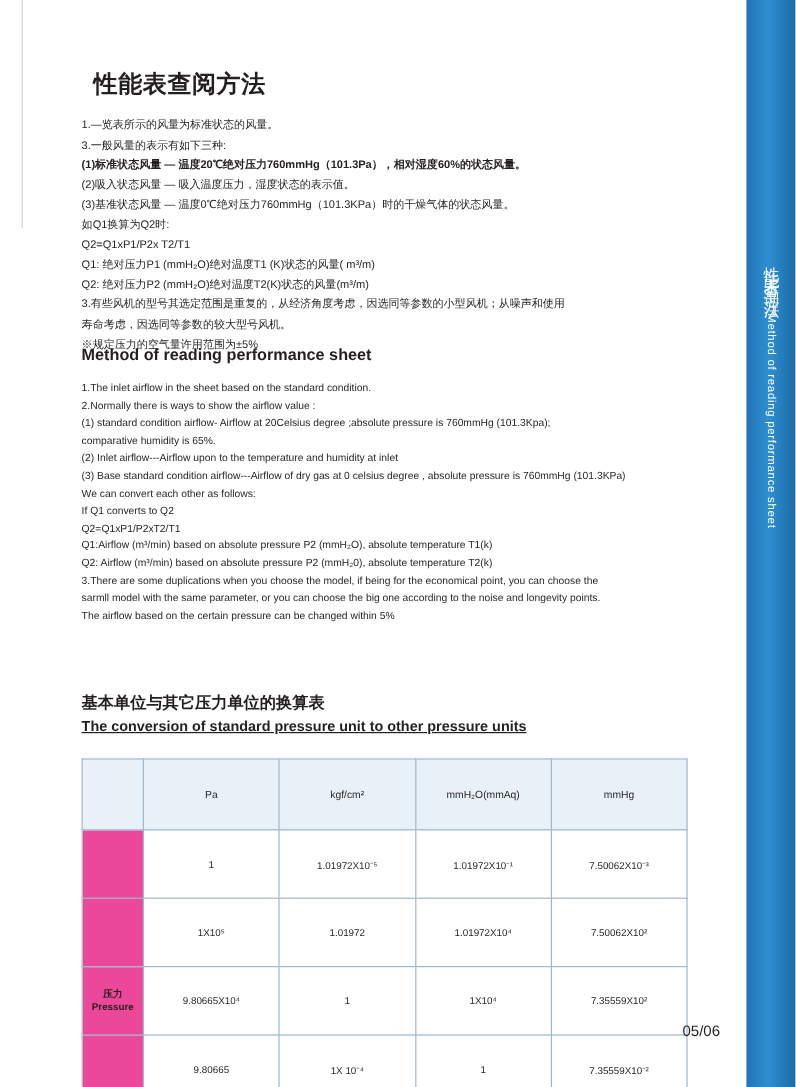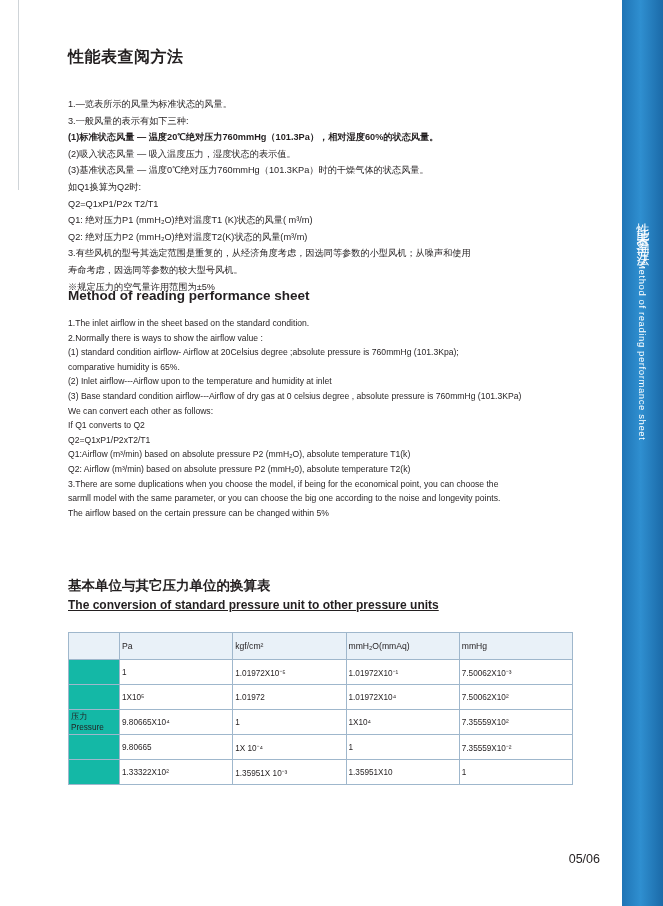--- a/index.html
+++ b/index.html
@@ -62,24 +62,24 @@
     margin: 14px auto 0 auto;
     white-space: nowrap;
   }
   .content {
     position: absolute;
     left: 68px;
     top: 0;
     width: 520px;
   }
   h1.cn-title {
-    font-size: 16px;
-    font-weight: bold;
-    color: #231f20;
-    margin: 0;
+    font-size: 20px;
+    font-weight: bold;
+    color: #231f20;
+    margin: 10px;
     padding: 0;
     position: absolute;
     top: 47px;
     left: 0;
     letter-spacing: 0.5px;
     text-align: right;
   }
   .cn-body {
     position: absolute;
     top: 96px;
@@ -137,35 +137,36 @@
     width: 505px;
   }
   table.conv {
     border-collapse: collapse;
     width: 505px;
     table-layout: fixed;
   }
   table.conv td {
     border: 1px solid #9fb7cc;
     height: 24px;
+    text-align: center;
     font-size: 8.2px;
     color: #231f20;
-    padding: 0 2px;
+    padding: 16px 2px;
   }
   table.conv thead td {
     background: #e9f1f8;
     height: 26px;
     font-size: 8.6px;
   }
   td.rowlabel {
-    background: #14b8a6;
+    background: #ec4899;
     width: 46px;
     font-size: 8px;
     line-height: 11px;
-    font-weight: normal;
+    font-weight: bold;
   }
   td.blank-corner {
     background: #e9f1f8;
     width: 46px;
   }
 
   .page-num {
     position: absolute;
     right: 63px;
     bottom: 40px;

